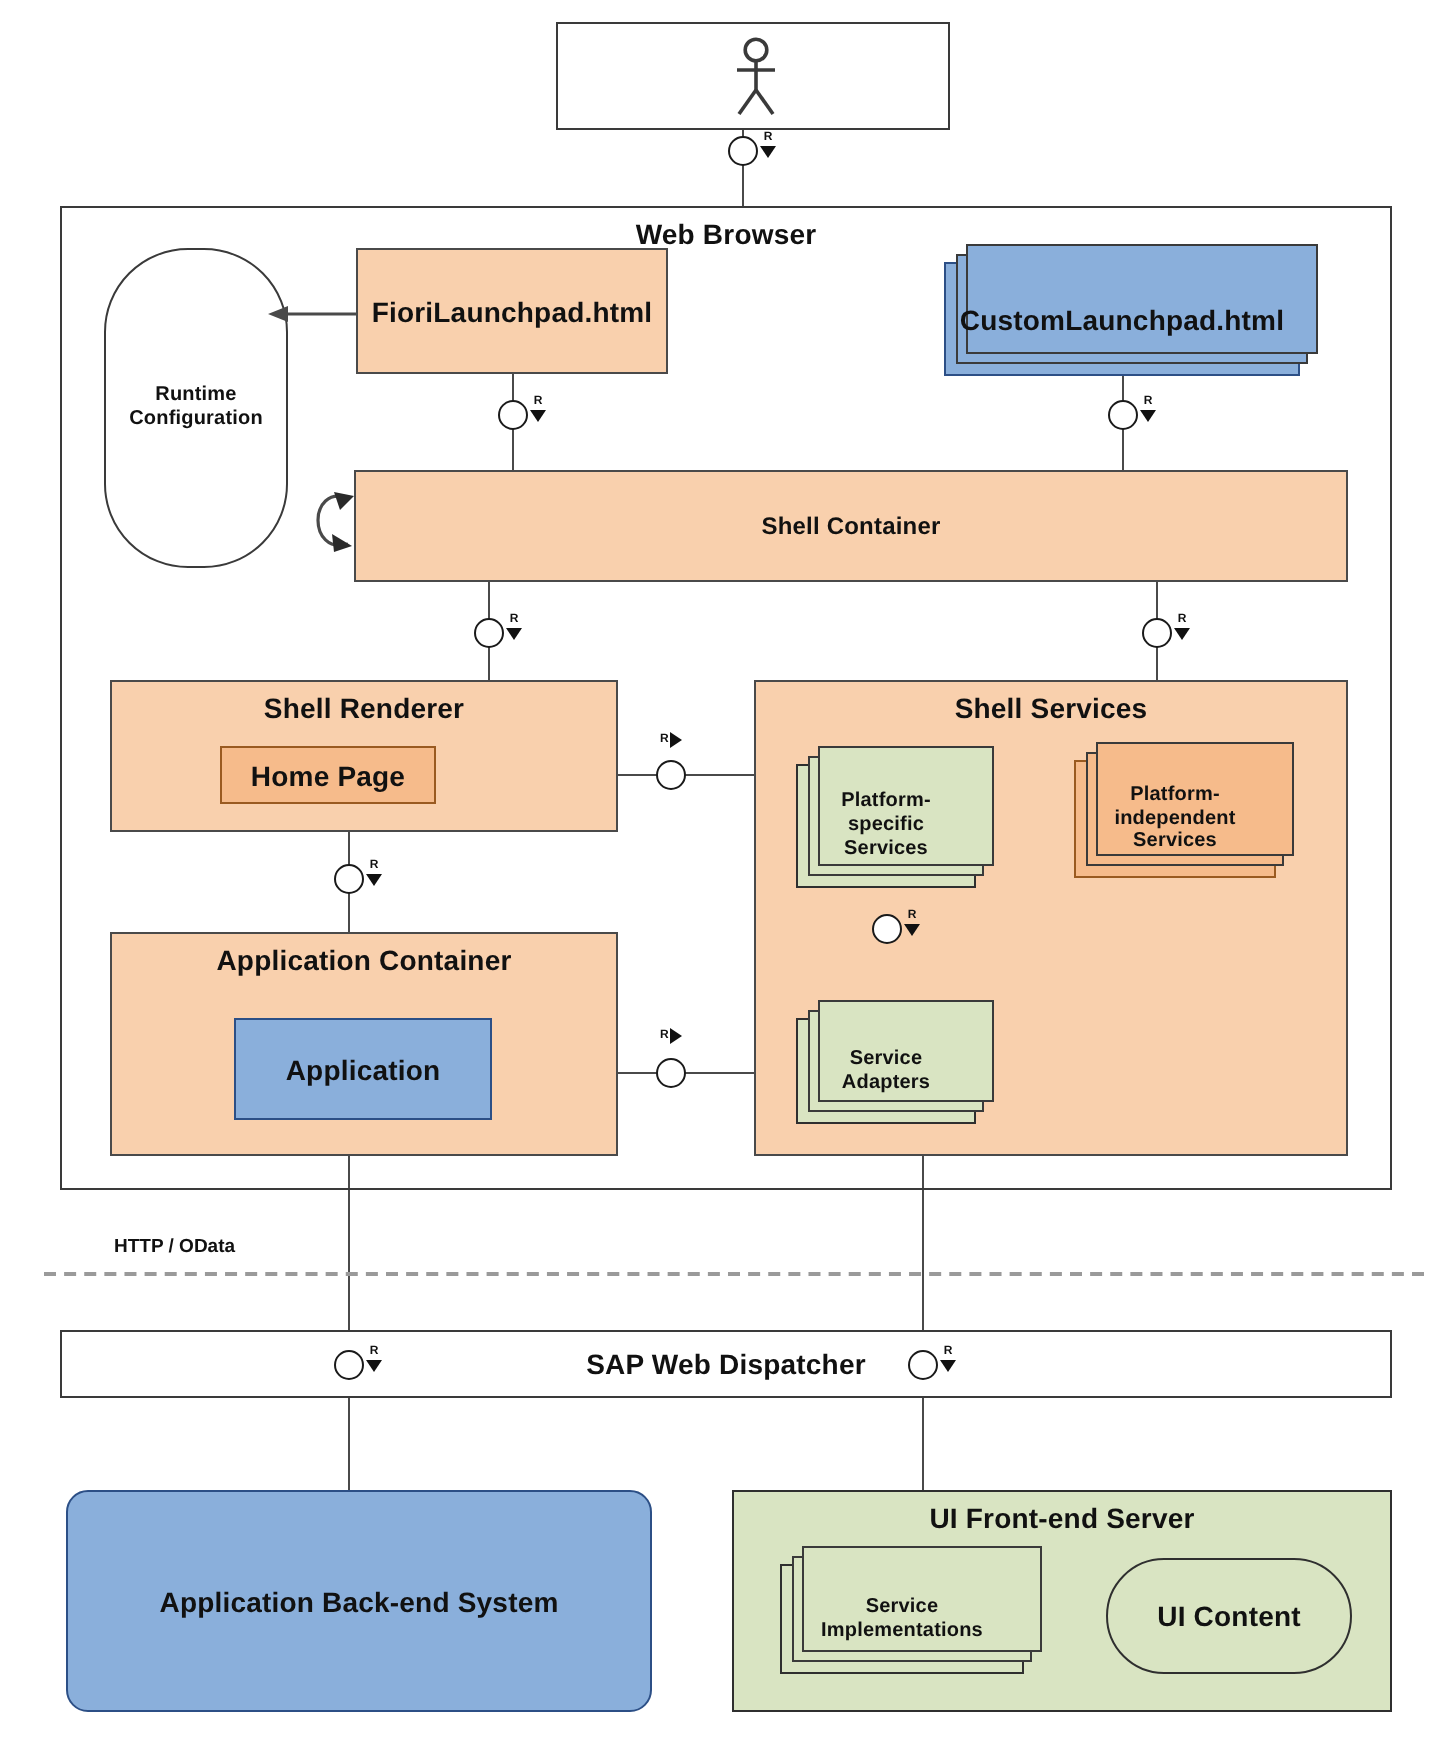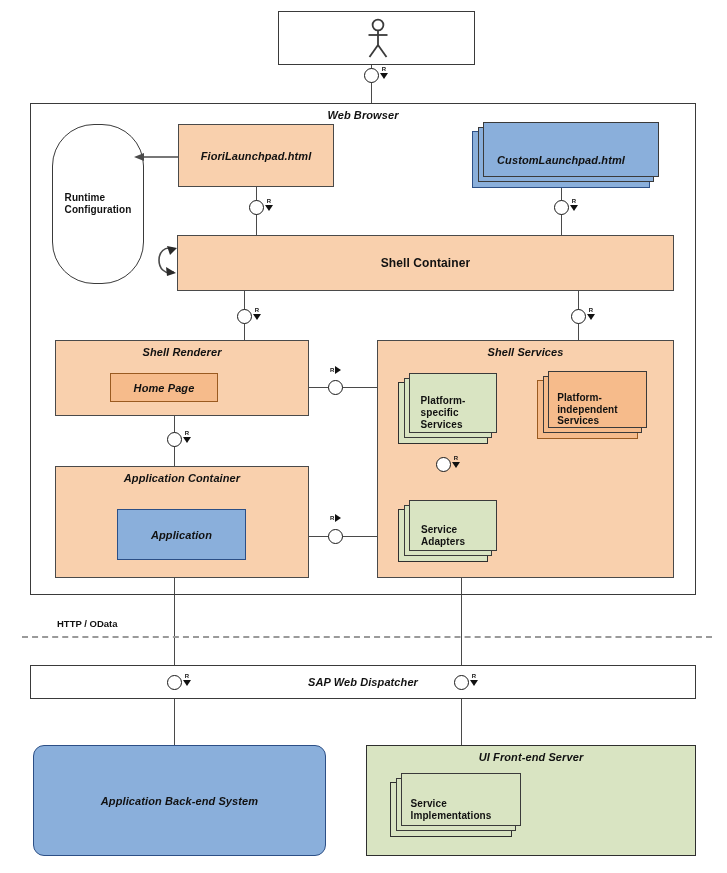--- a/index.html
+++ b/index.html
@@ -20,21 +20,21 @@
     position:absolute;
     box-sizing:border-box;
     border:1.6px solid #3a3a3a;
     background:#ffffff;
     color:#111111;
     font-weight:bold;
     letter-spacing:.1px;
     display:flex;
     z-index:3;
   }
-  .node.center{align-items:center;justify-content:center;}
+  .node.center{align-items:center;justify-content:center;text-align:center;}
   .node.toplabel{align-items:flex-start;justify-content:center;text-align:center;}
   .node.toplabel > .lbl{margin-top:5px;}
   .orange{background:#f9d0ad;border-color:#4a4a4a;}
   .orange-dk{background:#f6bb8b;border-color:#9a5a20;}
   .blue{background:#8aafdb;border-color:#2c4f86;}
   .green{background:#d9e4c2;border-color:#2f2f2f;}
   .white{background:#ffffff;}
   .frame{background:transparent;border:1.8px solid #3a3a3a;}
   .stadium{border-radius:42px;}
   .stadium-sm{border-radius:34px;}
@@ -110,21 +110,21 @@
   .actor{position:absolute;z-index:5;}
 
   
   .arrow-left{position:absolute;z-index:4;}
 
   
   .loop{position:absolute;z-index:4;}
 
   .lbl{display:block;}
   .t10{font-size:10px;}
-  .t11{font-size:11px;font-style:italic;}
+  .t11{font-size:14px;}
   .t12{font-size:12px;}
   .lh{line-height:1.18;}
 </style>
 </head>
 <body>
 
 <div id="canvas">
 
   <div class="node white center" style="left:278px;top:11px;width:197px;height:54px;">
     <svg class="actor" width="26" height="42" viewBox="0 0 26 42" style="left:86px;top:6px;">
@@ -302,14 +302,17 @@
     <span class="lbl t11">UI Front-end Server</span>
   </div>
 
   <div class="node green center stack" style="left:390px;top:782px;width:122px;height:55px;">
     <span class="lbl t10 lh">
       <span>Service</span><br>
       <span>Implementations</span>
     </span>
   </div>
 
+  <div class="node green stadium-sm center" style="left:553px;top:779px;width:123px;height:58px;">
+    <span class="lbl t11">UI Content</span>
+  </div>
 
 </div>
 
 </body></html>

